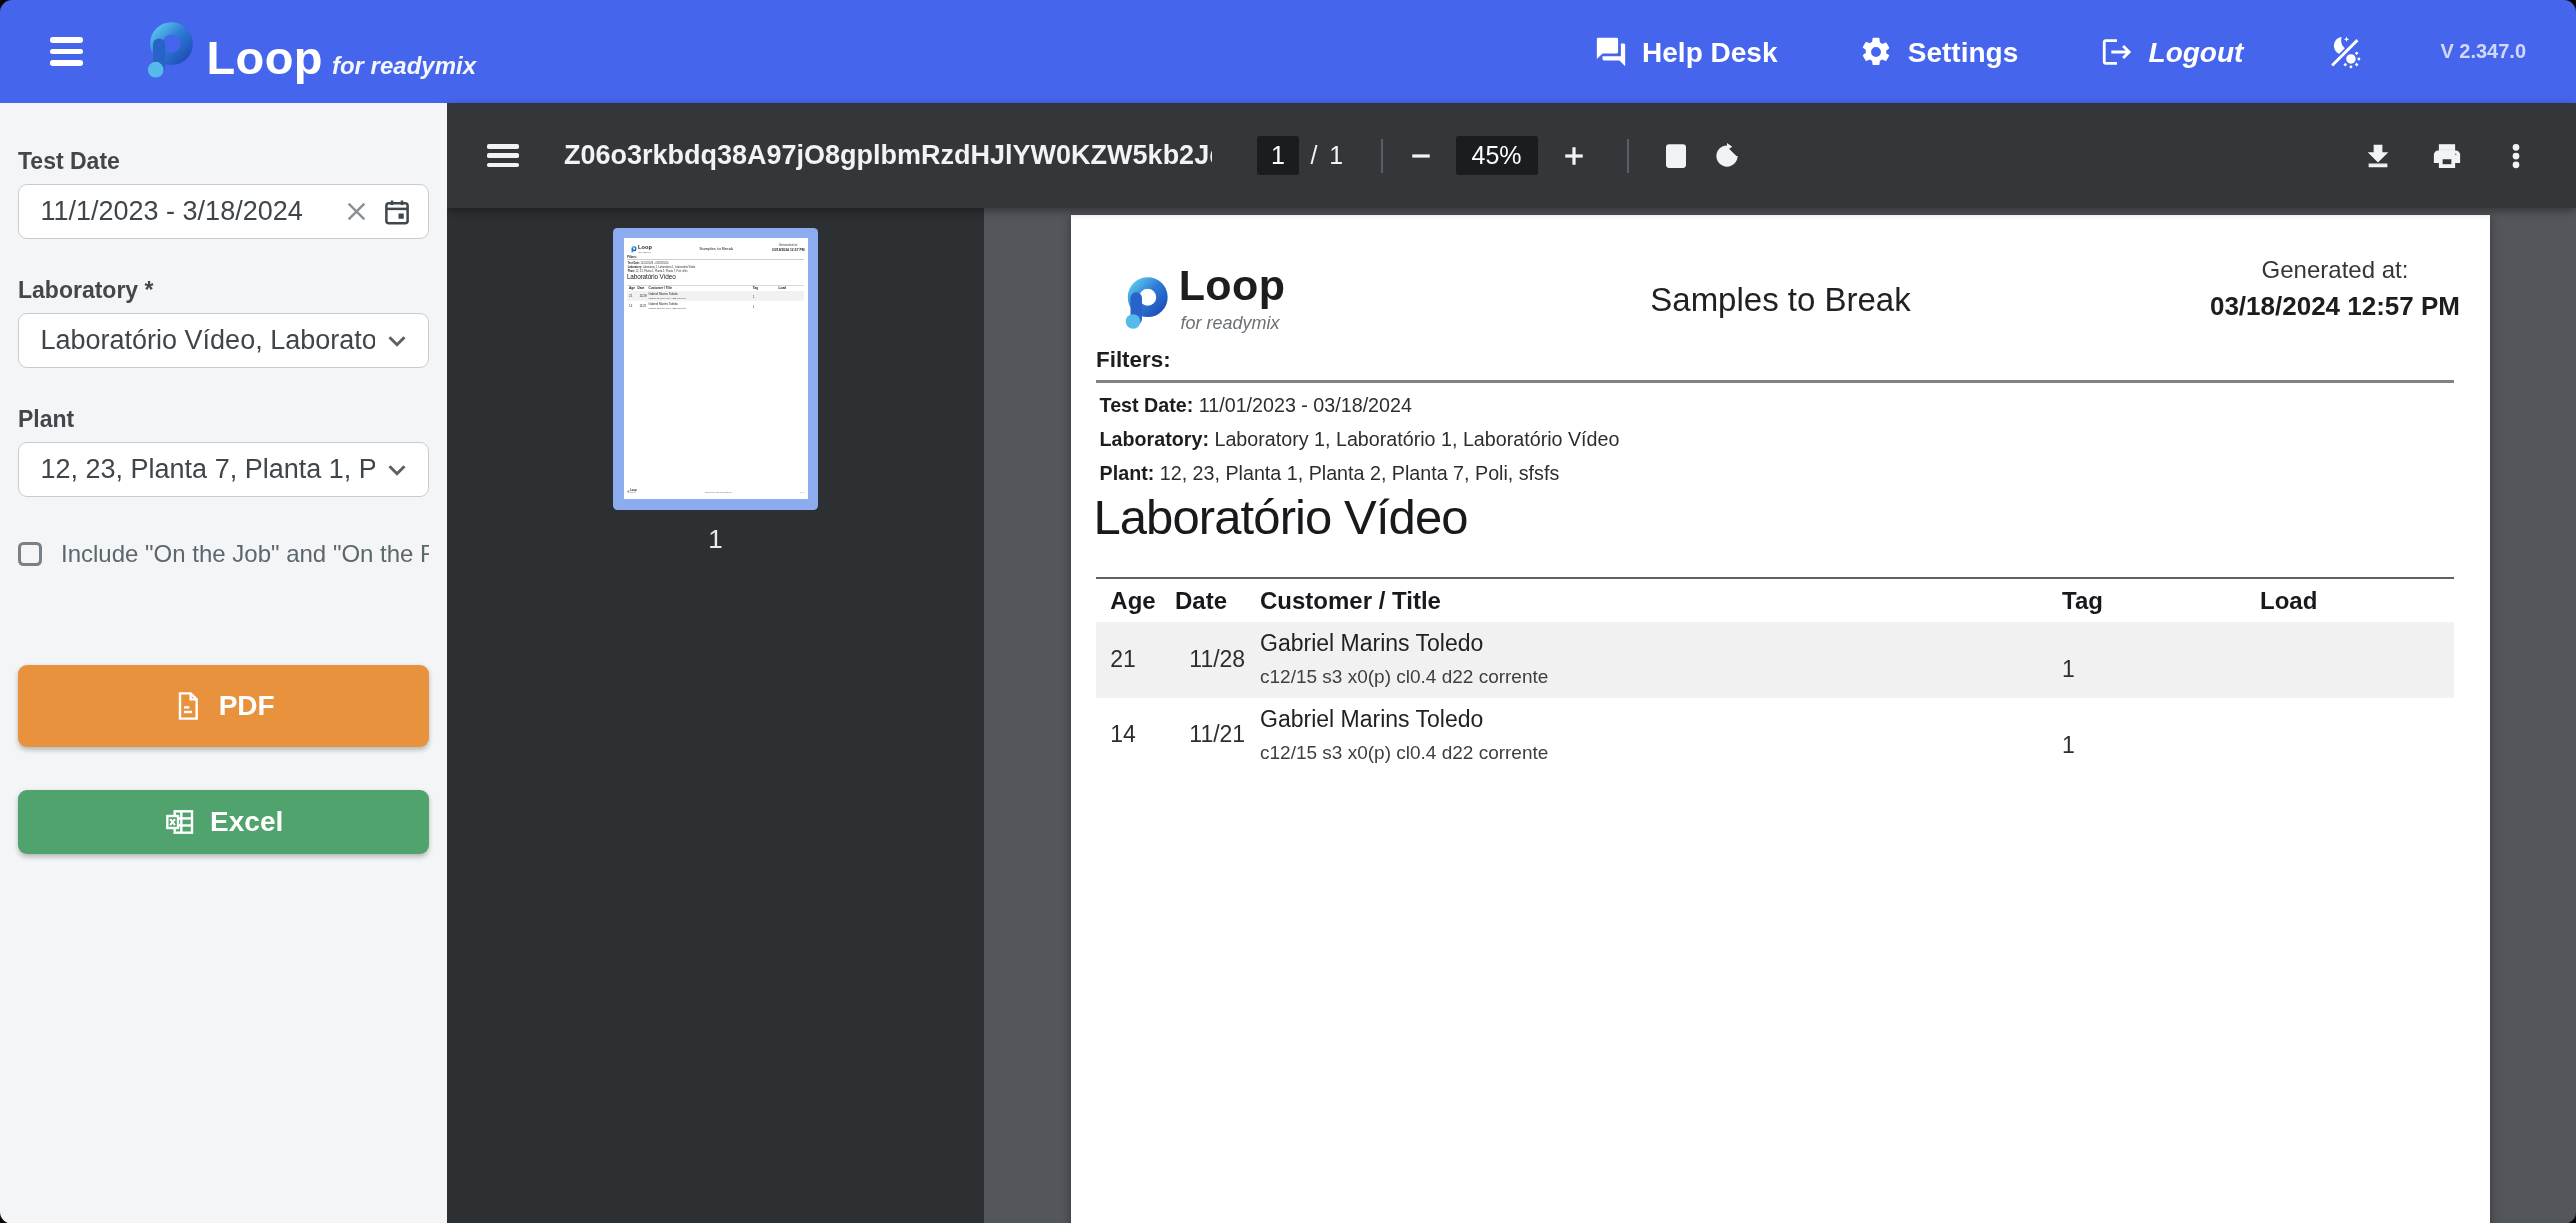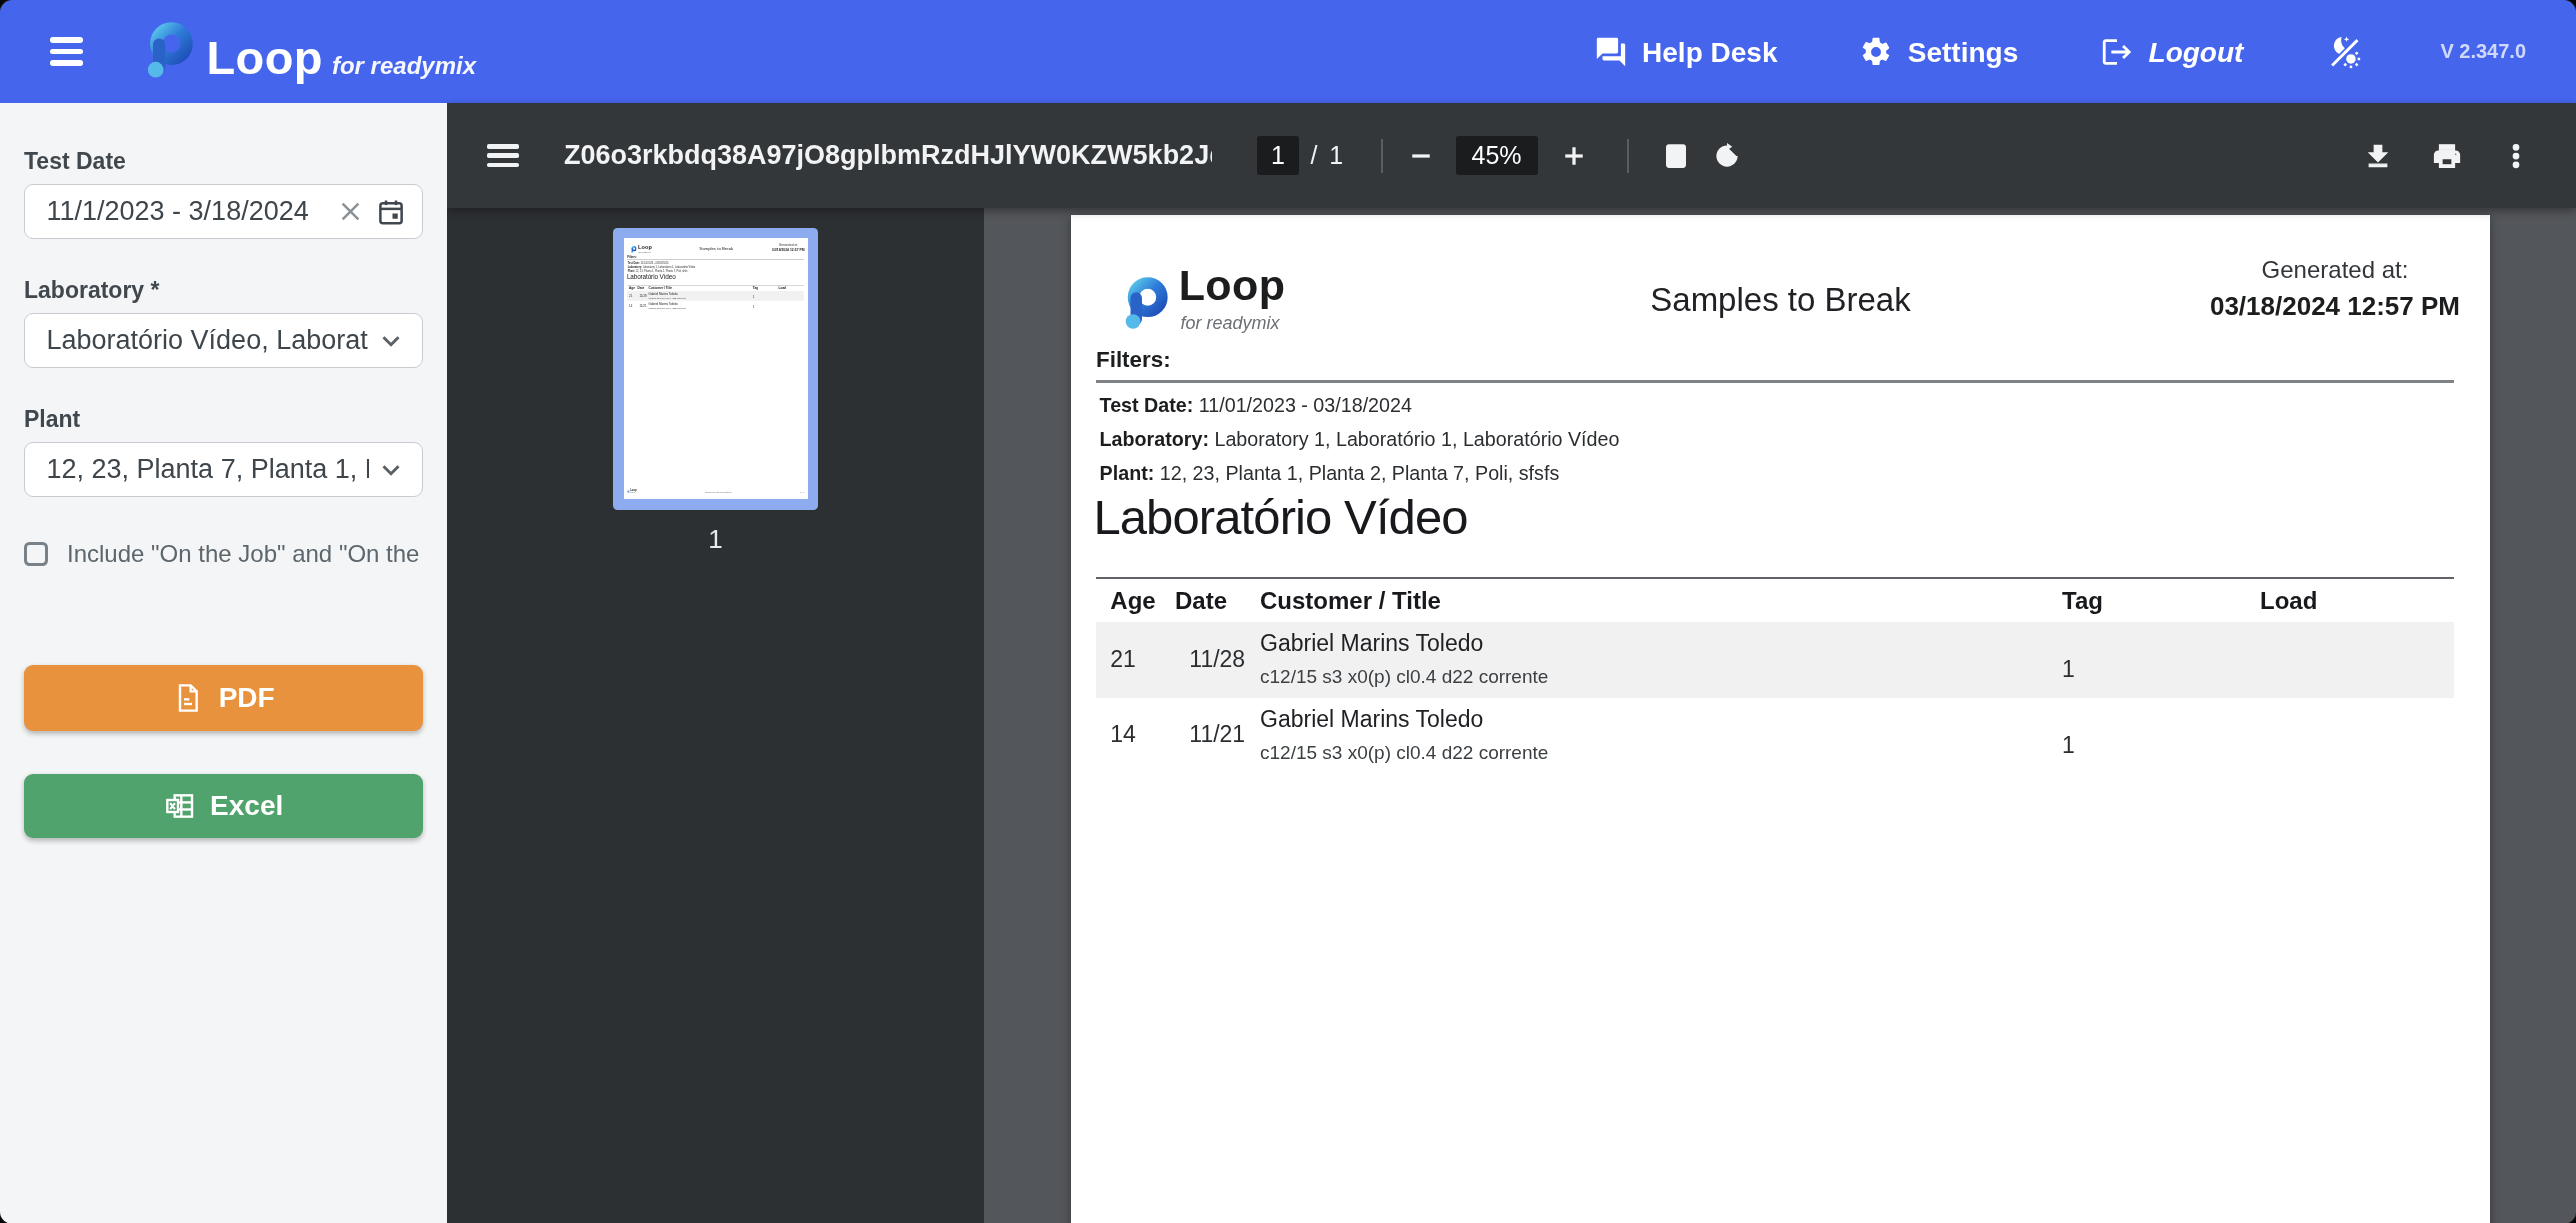--- a/index.html
+++ b/index.html
@@ -21,35 +21,35 @@
   .nav-item svg{width:34px;height:34px;fill:#fff;}
   .nav-item.logout span{font-style:italic;font-weight:700;}
   .theme-btn{margin-left:82px;cursor:pointer;display:flex;}
   .theme-btn svg{width:38px;height:38px;}
   .version{margin-left:77px;font-size:20px;font-weight:600;color:rgba(255,255,255,.75);}
 
   
   .main{flex:1;display:flex;min-height:0;}
 
   
-  .sidebar{width:447px;flex:0 0 447px;background:#F4F5F6;padding:45px 24px 0;position:relative;z-index:3;}
+  .sidebar{width:447px;flex:0 0 447px;background:#F4F5F6;padding:45px 18px 0;position:relative;z-index:3;}
   .f-label{font-size:23px;font-weight:700;color:#40474D;}
   .text-input,.select{margin-top:9px;height:55px;background:#fff;border:1.8px solid #C8CCD1;border-radius:9px;display:flex;align-items:center;padding:0 16px 0 21.5px;cursor:pointer;}
   .text-input .val,.select .val{font-size:27px;color:#3E464C;white-space:nowrap;overflow:hidden;flex:1;}
   .mt42{margin-top:38px;}
   .icon-btn{display:flex;align-items:center;justify-content:center;cursor:pointer;}
   .clear-x svg{width:27px;height:27px;stroke:#8A9196;}
   .cal svg{width:30px;height:30px;stroke:#40474D;margin-left:12.5px;}
   .select svg.chev{width:30px;height:30px;stroke:#5A6167;margin-left:7.2px;flex:0 0 auto;}
   .chk-row{margin-top:43px;display:flex;align-items:center;white-space:nowrap;overflow:hidden;}
   .chk-box{width:24px;height:24px;flex:0 0 24px;border:3.1px solid #788188;border-radius:5.4px;background:transparent;cursor:pointer;}
   .chk-label{margin-left:19px;font-size:24px;color:#5C666D;}
   .btn{margin-top:43px;height:64px;border-radius:9px;display:flex;align-items:center;justify-content:center;gap:14.3px;color:#fff;font-size:28px;font-weight:700;cursor:pointer;box-shadow:0 2.7px 5.4px rgba(0,0,0,.25);}
   .btn svg{width:32px;height:32px;stroke:#fff;fill:none;stroke-width:1.8;}
-  .btn-pdf{margin-top:97px;height:66px;background:var(--pdf_orange,#E8923D);}
+  .btn-pdf{margin-top:97px;height:82px;background:var(--pdf_orange,#E8923D);}
   .btn-excel{background:var(--excel_green,#50A36C);}
 
   
   .viewer{flex:1;display:flex;flex-direction:column;min-width:0;}
   .toolbar{height:105px;flex:0 0 105px;background:#33373A;display:flex;align-items:center;padding:0 45px 0 40px;position:relative;z-index:2;box-shadow:0 2.7px 9px rgba(0,0,0,.4);color:#F1F3F4;}
   .tb-burger{width:32px;height:23px;display:flex;flex-direction:column;justify-content:space-between;cursor:pointer;}
   .tb-burger i{height:4.5px;background:#F1F3F4;border-radius:1.8px;}
   .tb-name{margin-left:45px;width:648px;font-size:27px;font-weight:600;white-space:nowrap;overflow:hidden;color:#F1F3F4;}
   .tb-box{background:#1A1C1E;border-radius:2.7px;height:39px;display:flex;align-items:center;justify-content:center;font-size:25px;color:#fff;}
   .pg-box{width:42px;margin-left:45px;cursor:text;}

